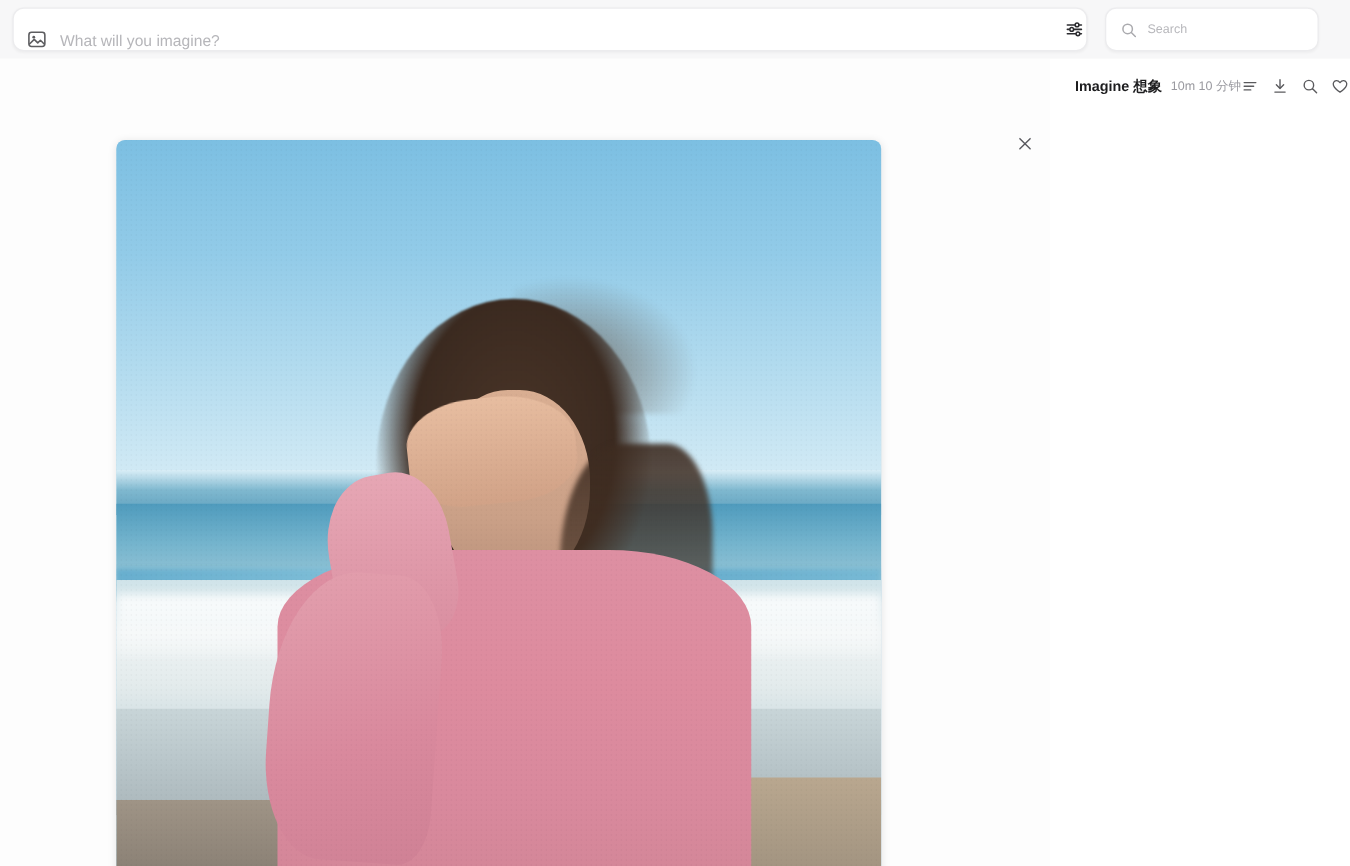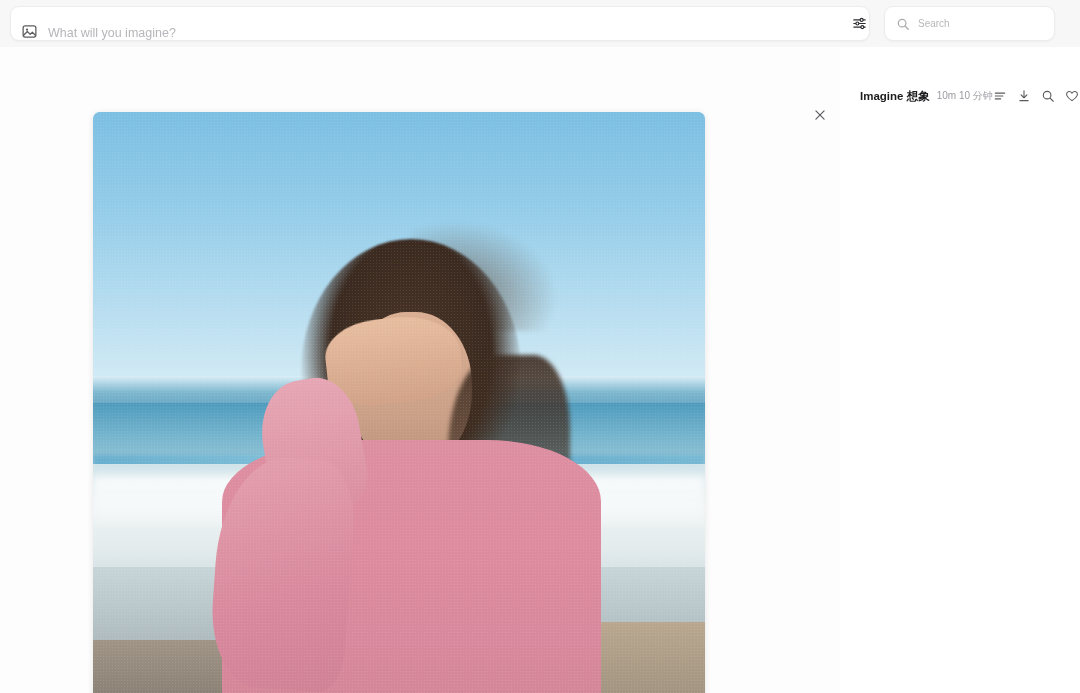--- a/index.html
+++ b/index.html
@@ -158,21 +158,21 @@
     pointer-events: none;
   }
 
   
   .panel {
     position: absolute; left: 840px; top: 47px; width: 240px; height: 646px;
     background: #ffffff; padding: 0;
   }
   .panel-head {
     position: absolute; left: 0; top: 12px; width: 240px; height: 20px;
-    display: flex; align-items: center; padding: 0 18px 0 20px; margin-top: 27px;
+    display: flex; align-items: center; padding: 0 18px 0 20px;
   }
   .panel-title { font-size: 11.5px; font-weight: 700; color: #1d1d1f; white-space: nowrap; }
   .panel-time { font-size: 10px; color: #9a9aa0; margin-left: 7px; white-space: nowrap; }
   .head-icons { margin-left: auto; display: flex; align-items: center; gap: 10px; }
   .hicon { width: 14px; height: 14px; cursor: pointer; opacity: .78; }
 </style>
 </head>
 <body>
 
 <div class="app">

